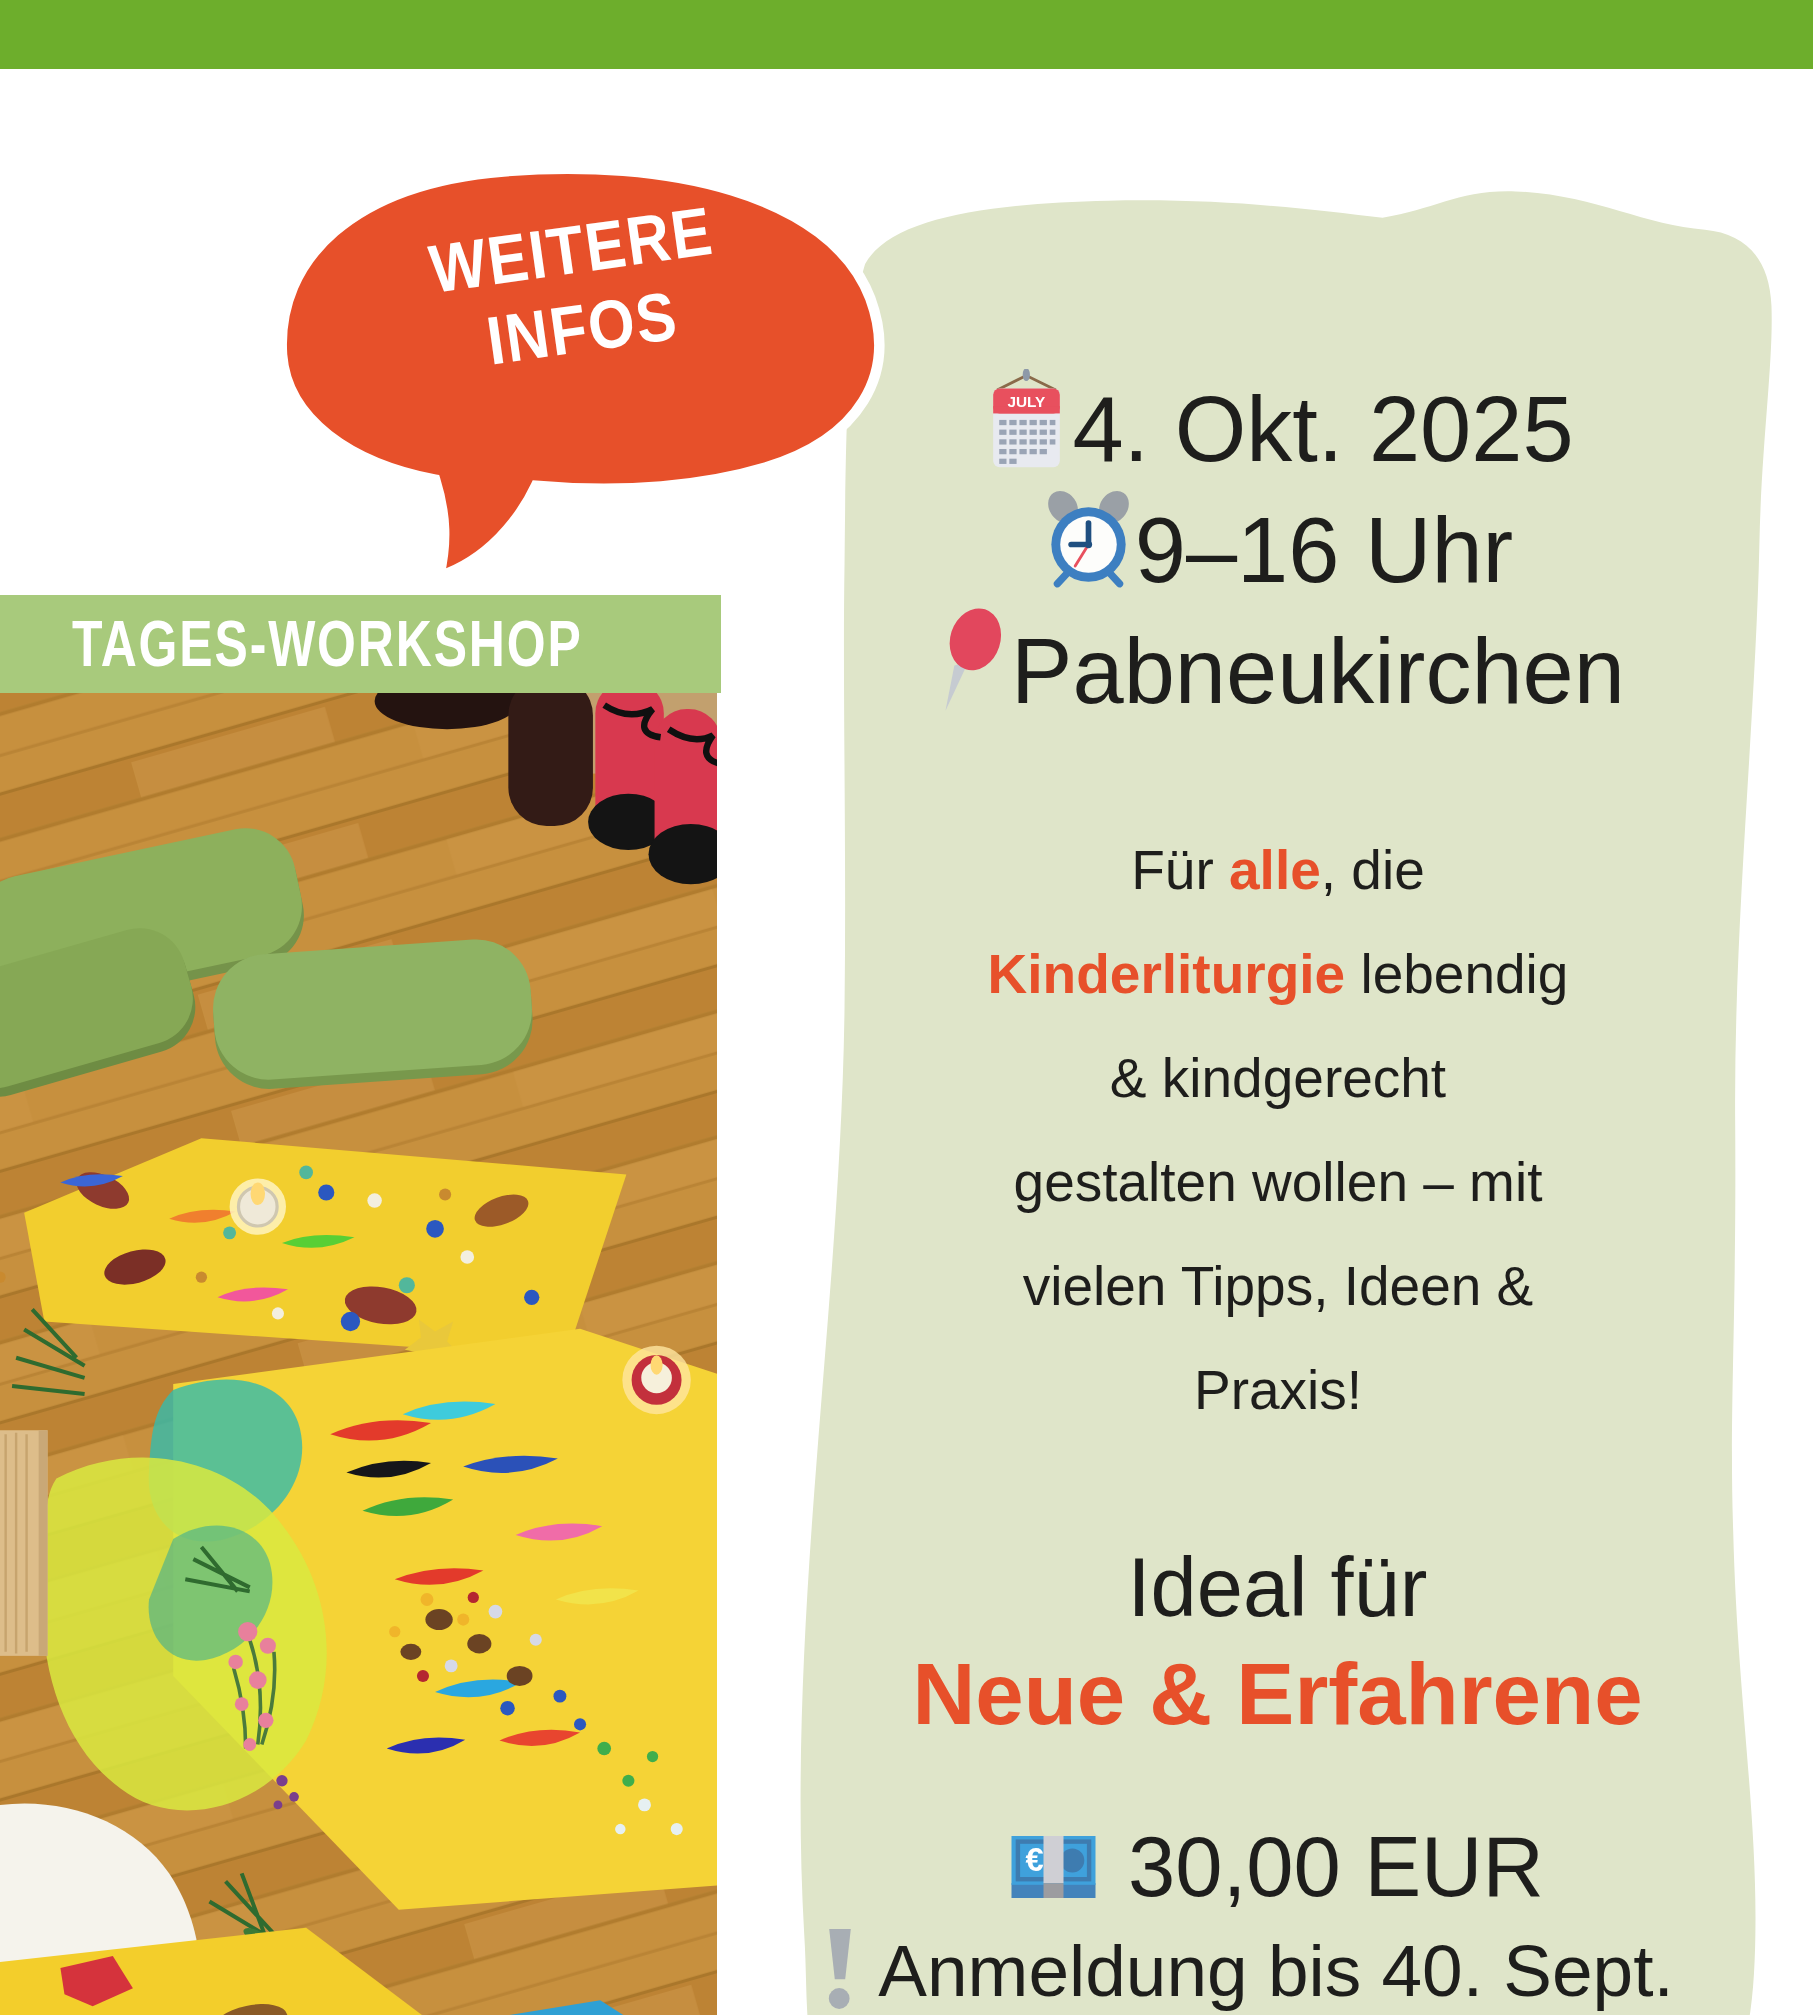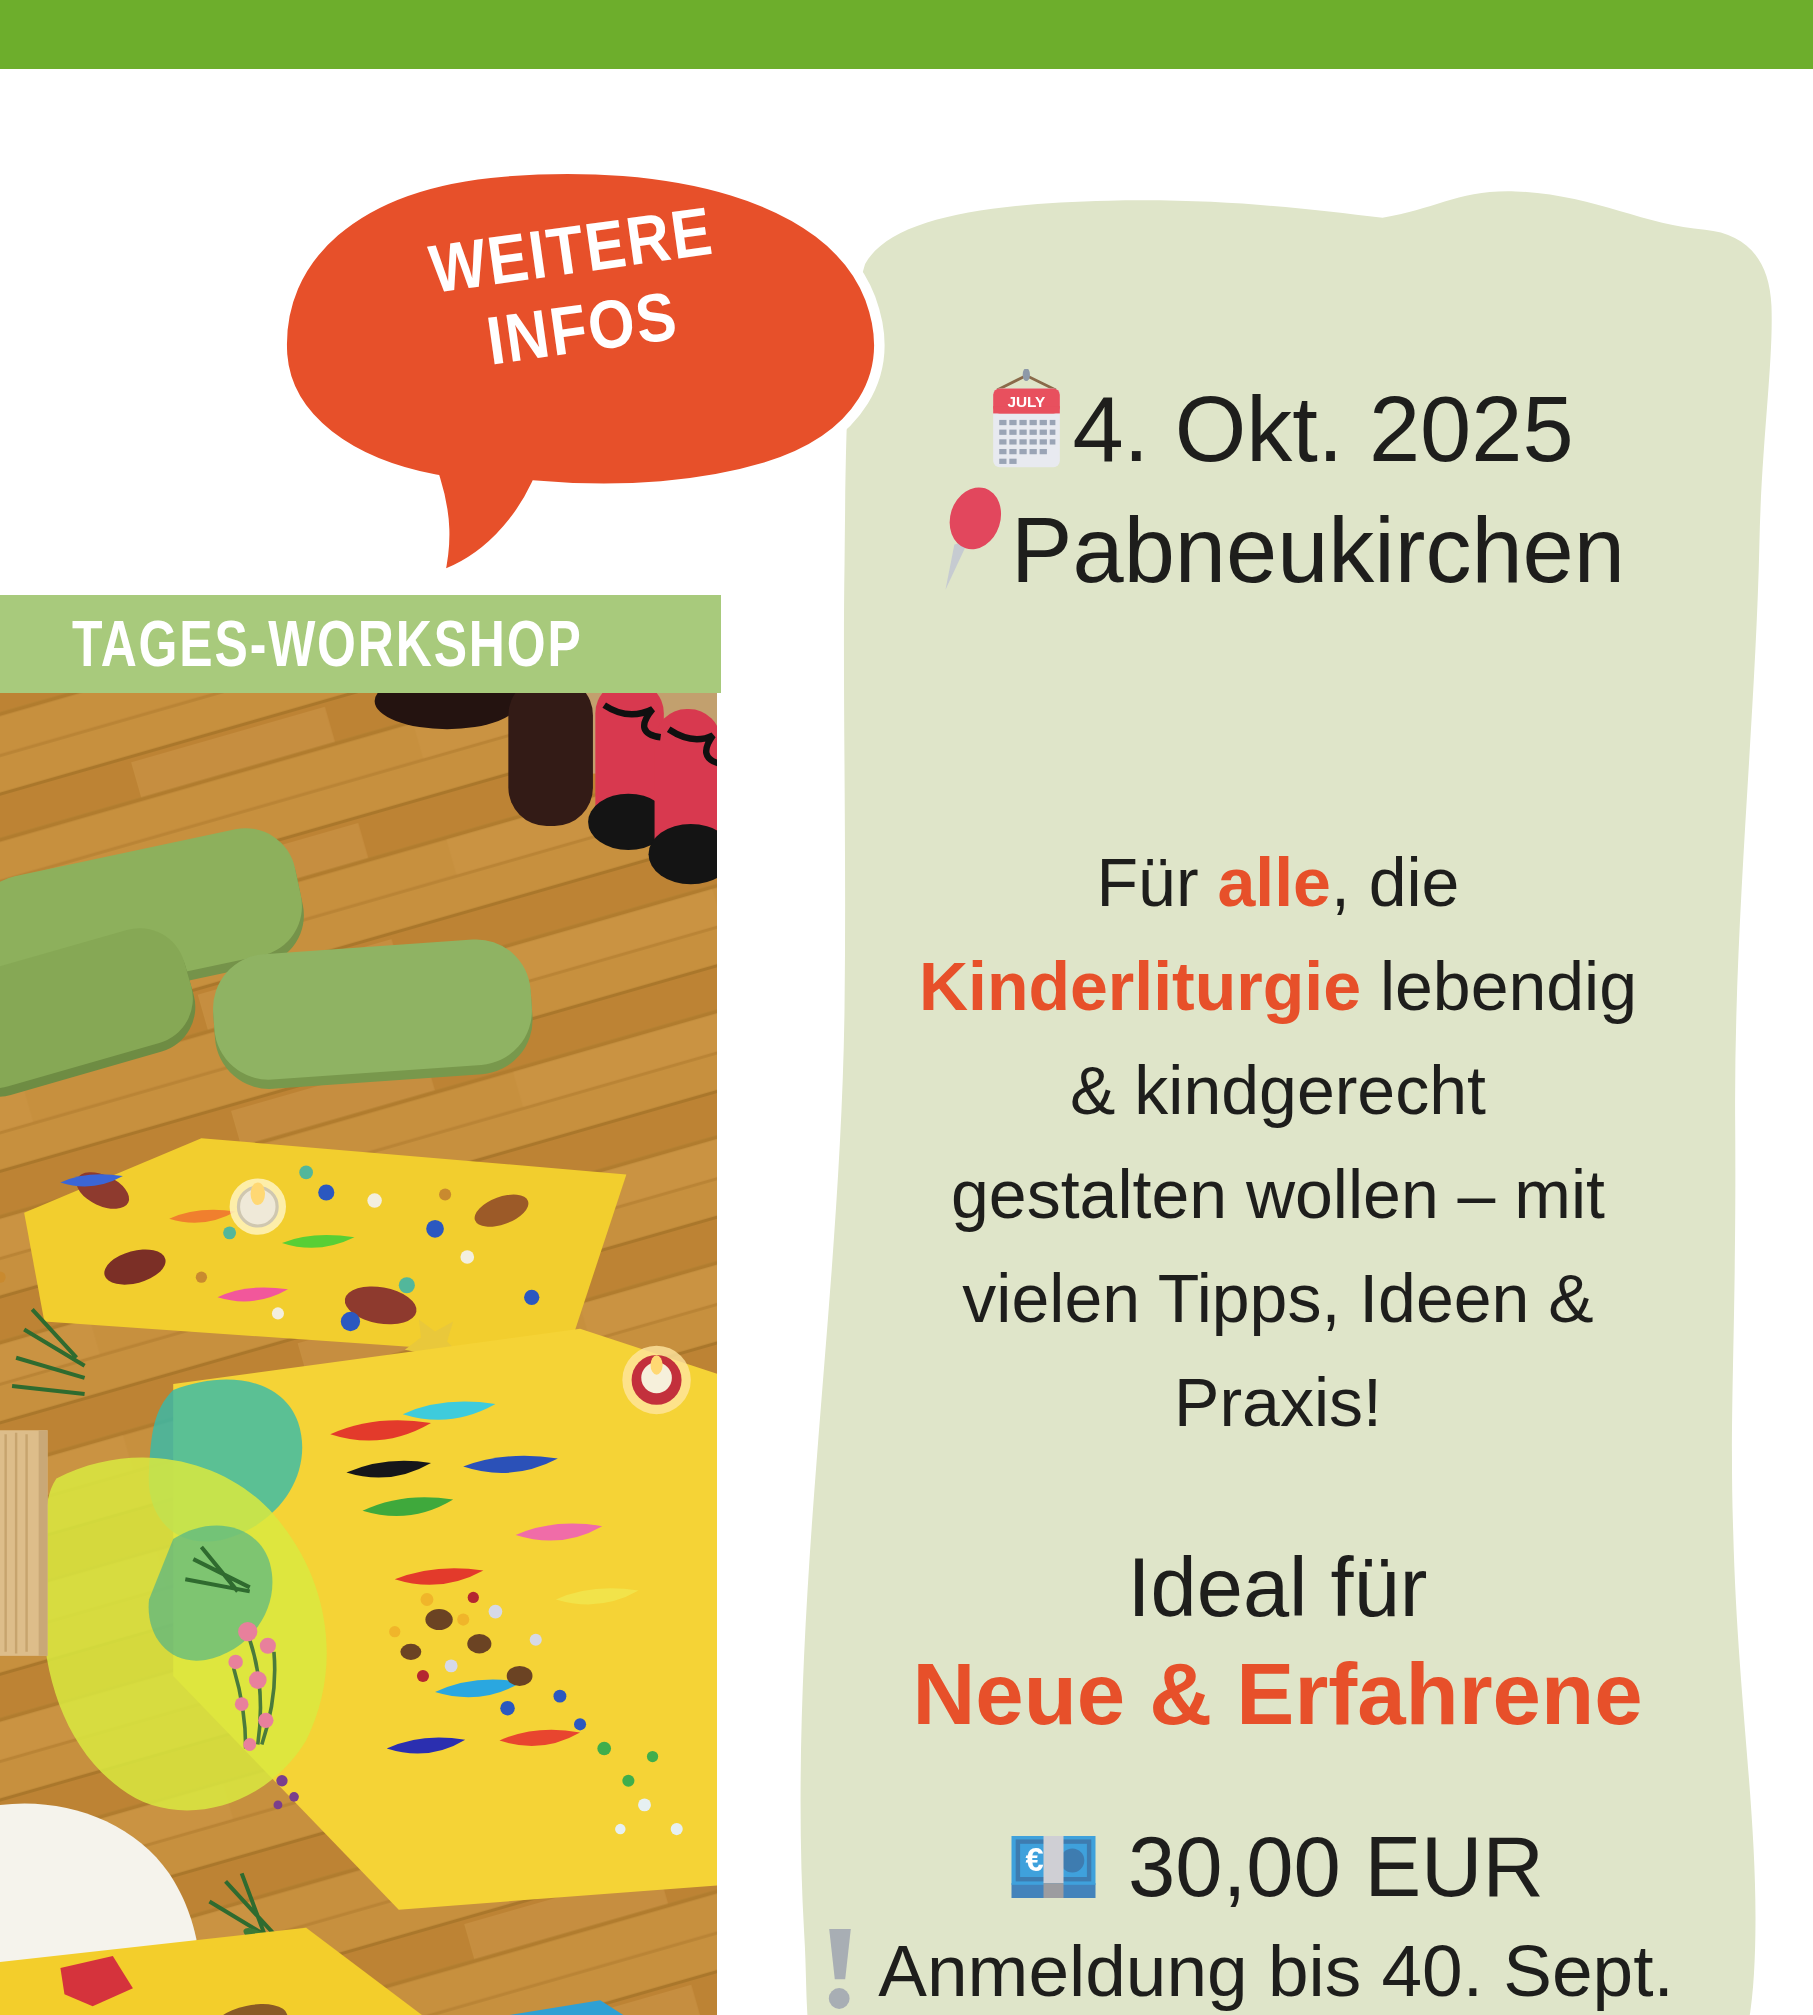--- a/index.html
+++ b/index.html
@@ -23,21 +23,21 @@
   .photo svg{display:block;width:100%;height:100%;}
 
   
   .panel-svg{position:absolute;left:0;top:0;width:1814px;height:2267px;}
 
   .panel-content{position:absolute;left:796px;top:0;width:963px;height:2267px;text-align:center;}
   .detail-rows{position:absolute;left:0;top:359px;width:100%;}
   .detail-row{height:121px;display:flex;align-items:center;justify-content:center;}
   .detail-text{font-size:92px;color:var(--ink);white-space:nowrap;margin-top:20px;}
 
-  .para{position:absolute;left:-24px;top:818px;width:1012px;font-size:68px;line-height:104px;color:var(--ink);margin-top:12px;}
+  .para{position:absolute;left:-24px;top:818px;width:1012px;font-size:55px;line-height:104px;color:var(--ink);}
   .para .hl{color:var(--accent);font-weight:bold;}
 
   .ideal{position:absolute;left:0;top:1535px;width:100%;font-size:83px;line-height:106px;}
   .ideal .audience{font-size:87px;font-weight:bold;color:var(--accent);}
 
   .price-row{position:absolute;left:0;top:1814px;width:100%;height:105px;display:flex;align-items:center;justify-content:center;gap:32px;}
   .price-text{font-size:85px;white-space:nowrap;}
 
   .deadline-row{position:absolute;left:-56px;top:1922px;width:1020px;height:97px;display:flex;align-items:center;justify-content:center;gap:24px;}
   .deadline-text{font-size:73px;white-space:nowrap;}
@@ -388,20 +388,36 @@
                 <rect x="120" y="198" width="18" height="13"></rect>
                 <rect x="145" y="198" width="18" height="13"></rect>
               <rect x="45" y="222" width="18" height="13"></rect>
                 <rect x="70" y="222" width="18" height="13"></rect>
             </g>
           </svg>
         </span>
         <span class="detail-text">4. Okt. 2025</span>
       </div>
 
+      <div class="detail-row">
+        <span class="icon">
+          <svg width="93" height="101" viewBox="0 0 230 250">
+            <ellipse cx="52" cy="42" rx="34" ry="42" fill="#9AA0A6" transform="rotate(-35 52 42)"></ellipse>
+            <ellipse cx="178" cy="42" rx="34" ry="42" fill="#9AA0A6" transform="rotate(35 178 42)"></ellipse>
+            <path d="M38 232 l24 -26 M192 232 l-24 -26" stroke="#3D7FC1" stroke-width="18" stroke-linecap="round"></path>
+            <circle cx="115" cy="135" r="92" fill="#3D7FC1"></circle>
+            <circle cx="115" cy="135" r="70" fill="#FDFDFB"></circle>
+            <path d="M115 135 V82" stroke="#1F4F80" stroke-width="14" stroke-linecap="round"></path>
+            <path d="M115 135 H72" stroke="#1F4F80" stroke-width="14" stroke-linecap="round"></path>
+            <path d="M115 135 L82 188" stroke="#E8505E" stroke-width="7" stroke-linecap="round"></path>
+            <circle cx="115" cy="135" r="9" fill="#1F4F80"></circle>
+          </svg>
+        </span>
+        <span class="detail-text">9–16 Uhr</span>
+      </div>
 
       <div class="detail-row">
         <span class="icon">
           <svg width="81" height="113" viewBox="0 0 200 280">
             <path d="M95 140 L38 262 L60 150 Z" fill="#C6CBD1"></path>
             <ellipse cx="112" cy="85" rx="62" ry="78" fill="#E2475D" transform="rotate(18 112 85)"></ellipse>
           </svg>
         </span>
         <span class="detail-text">Pabneukirchen</span>
       </div>

